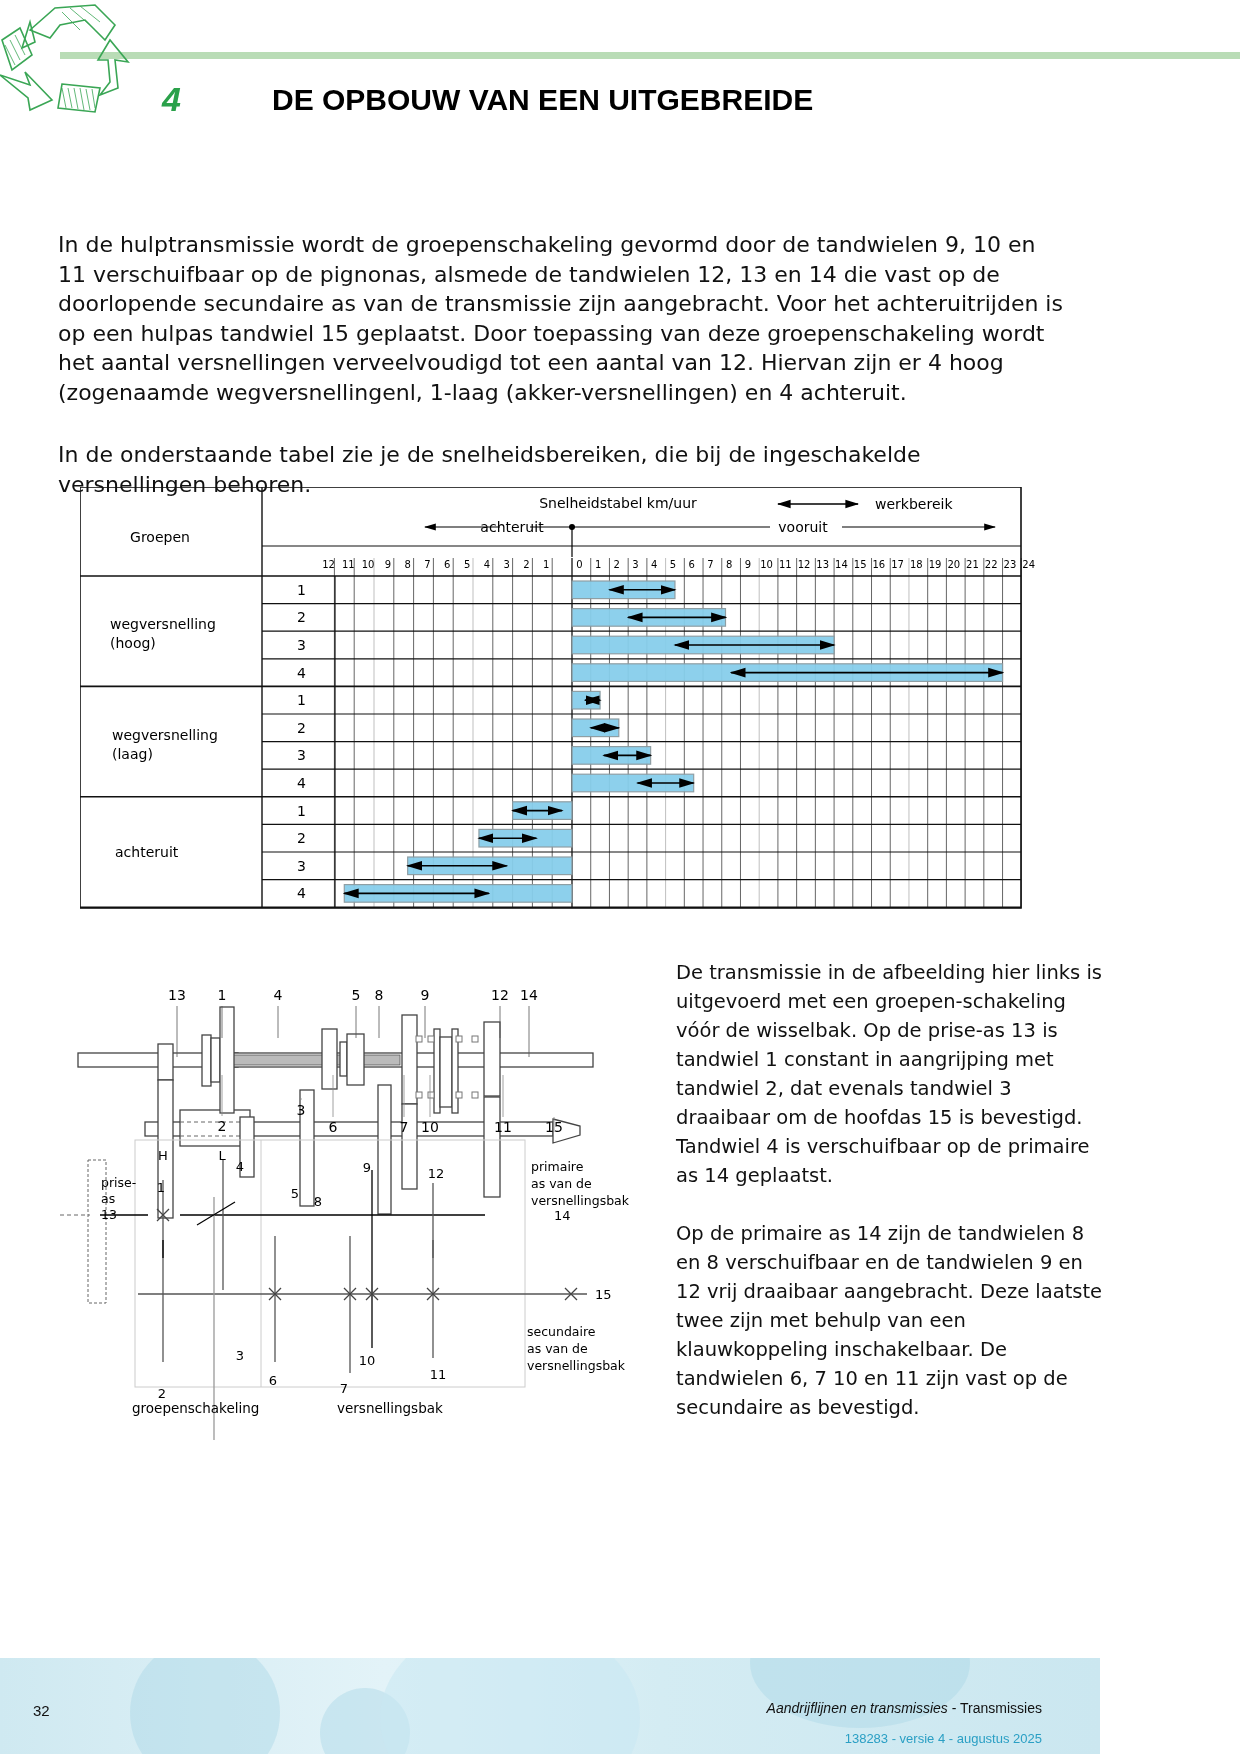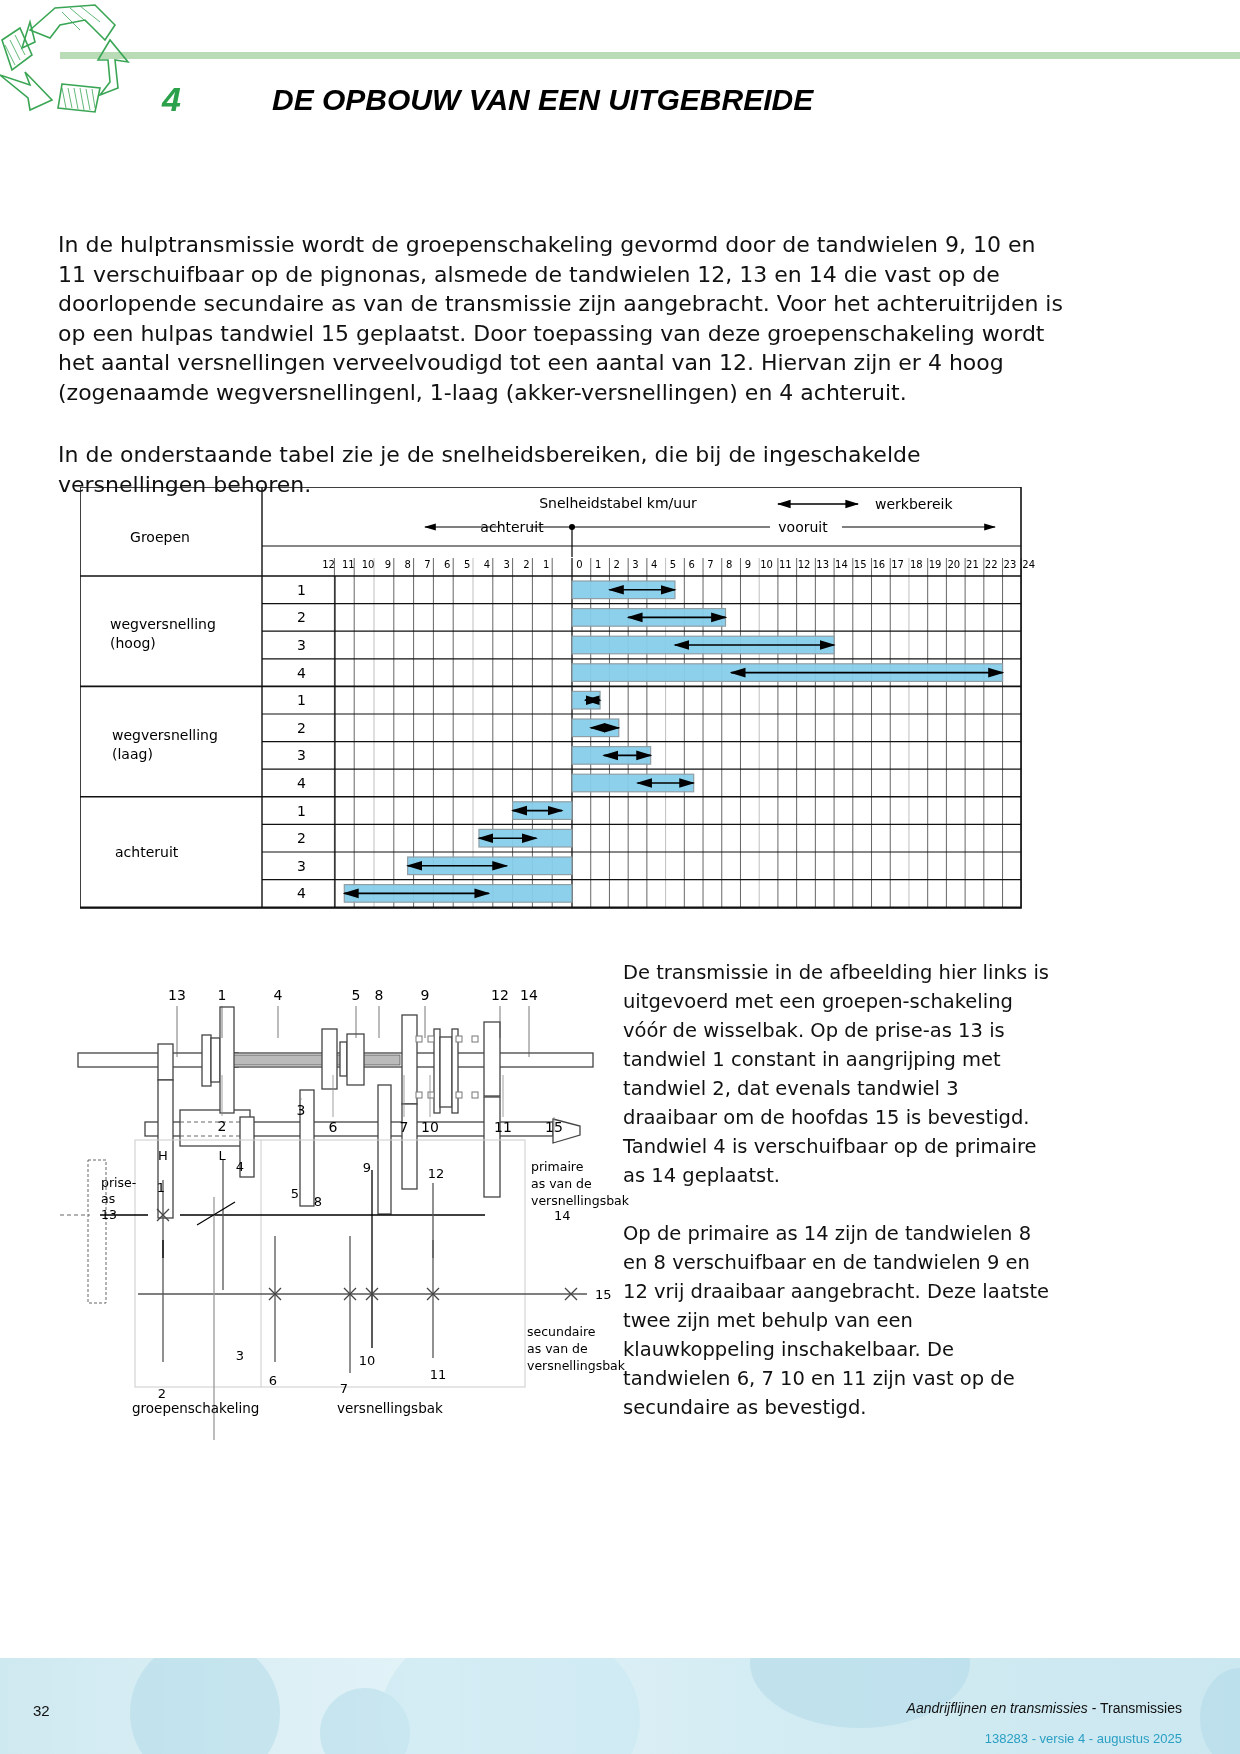--- a/index.html
+++ b/index.html
@@ -1,31 +1,31 @@
 <!DOCTYPE html>
 <html><head>
 <meta charset="utf-8">
 <style>
   html, body { margin: 0; padding: 0; }
   body { width: 1240px; height: 1754px; position: relative; background: #ffffff; font-family: "DejaVu Sans", sans-serif; color: #111; overflow: hidden; }
   .header-line { position: absolute; left: 60px; top: 52px; width: 1180px; height: 7px; background: #b9dcb6; }
   .logo { position: absolute; left: 0; top: 0; width: 140px; height: 115px; }
   .chapter-num { position: absolute; left: 162px; top: 80px; font-family: "Liberation Sans", sans-serif; font-weight: bold; font-style: italic; font-size: 34px; color: #2aa14a; }
-  .chapter-title { position: absolute; left: 272px; top: 80px; width: 700px; font-family: "Liberation Sans", sans-serif; font-weight: bold; font-style: italic; font-size: 30px; line-height: 40px; color: #000; }
+  .chapter-title { position: absolute; left: 272px; top: 80px; width: 700px; font-family: "Liberation Sans", sans-serif; font-weight: bold; font-size: 30px; line-height: 40px; color: #000; }
   .intro { position: absolute; left: 58px; top: 230px; width: 1010px; font-size: 22px; line-height: 29.5px; }
   .intro p { margin: 0; }
   .intro p + p { margin-top: 33px; }
   .chart-wrap { position: absolute; left: 80px; top: 487px; width: 960px; height: 422px; }
   .chart-wrap svg text { font-family: "DejaVu Sans", sans-serif; }
   .diagram { position: absolute; left: 60px; top: 980px; width: 600px; height: 610px; }
   .diagram svg text { font-family: "DejaVu Sans", sans-serif; }
-  .side-text { position: absolute; left: 623px; top: 958px; width: 430px; font-size: 19.5px; line-height: 29px; }
+  .side-text { position: absolute; left: 676px; top: 958px; width: 430px; font-size: 19.5px; line-height: 29px; }
   .side-text p { margin: 0; }
   .side-text p + p { margin-top: 29px; }
-  .footer { position: absolute; left: 0; top: 1658px; width: 1240px; height: 96px; background: linear-gradient(90deg, #cfe9f1 0%, #e3f3f8 35%, #d4ecf3 60%, #cbe7f0 100%); overflow: hidden; }
+  .footer { position: absolute; left: 0; top: 1658px; width: 1100px; height: 96px; background: linear-gradient(90deg, #cfe9f1 0%, #e3f3f8 35%, #d4ecf3 60%, #cbe7f0 100%); overflow: hidden; }
   .footer .bubble { position: absolute; border-radius: 50%; background: rgba(170, 215, 230, 0.45); }
   .page-num { position: absolute; left: 33px; top: 44px; font-family: "Liberation Sans", sans-serif; font-size: 15px; color: #111; }
   .foot-title { position: absolute; right: 58px; top: 42px; font-family: "Liberation Sans", sans-serif; font-size: 14px; color: #111; text-align: center; }
   .foot-title i { font-style: italic; }
   .foot-sub { position: absolute; right: 58px; top: 60px; font-family: "Liberation Sans", sans-serif; font-size: 13px; color: #2a9fc4; text-align: left; margin-top: 13px; }
 </style>
 </head>
 <body>
 
 <div class="header-line"></div>

